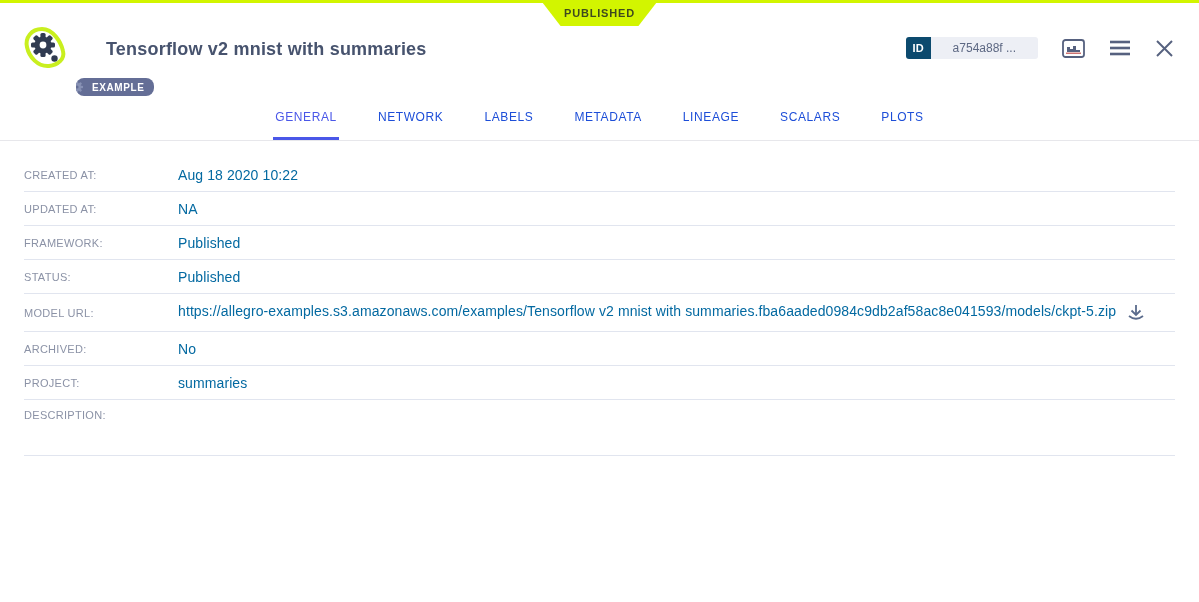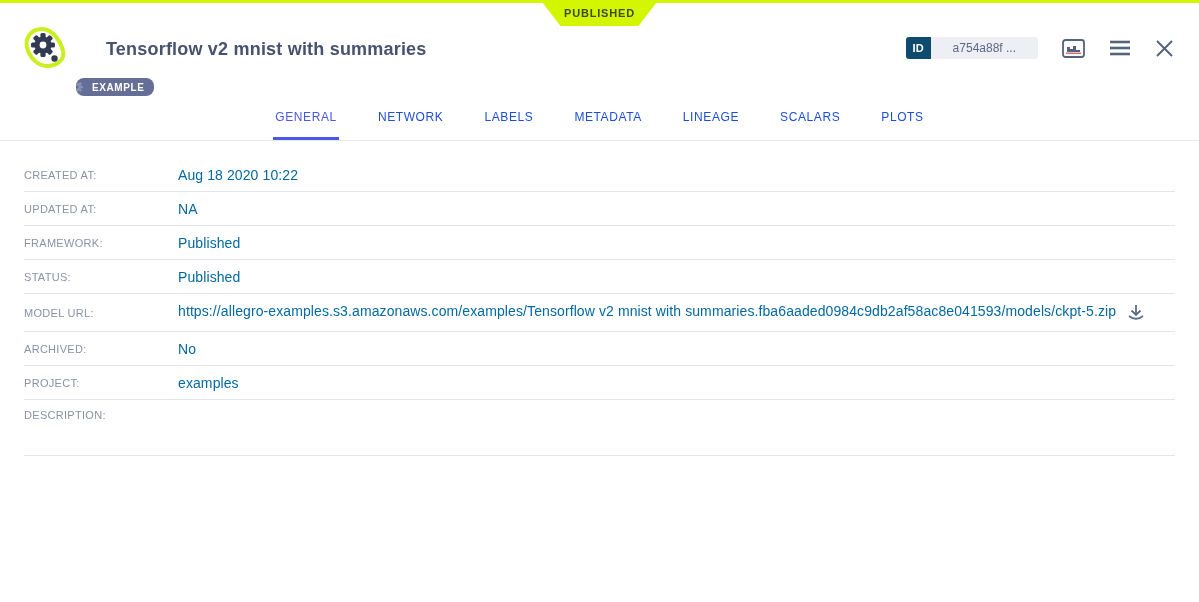--- a/index.html
+++ b/index.html
@@ -182,21 +182,21 @@
     </div>
 
 
     <div class="row">
       <span class="lab">ARCHIVED:</span>
       <span class="val">No</span>
     </div>
 
     <div class="row">
       <span class="lab">PROJECT:</span>
-      <span class="val">examples</span>
+      <span class="val">summaries</span>
     </div>
 
     <div class="row desc-row">
       <span class="lab">DESCRIPTION:</span>
     </div>
 
   </div>
 </div>
 
 </body></html>

